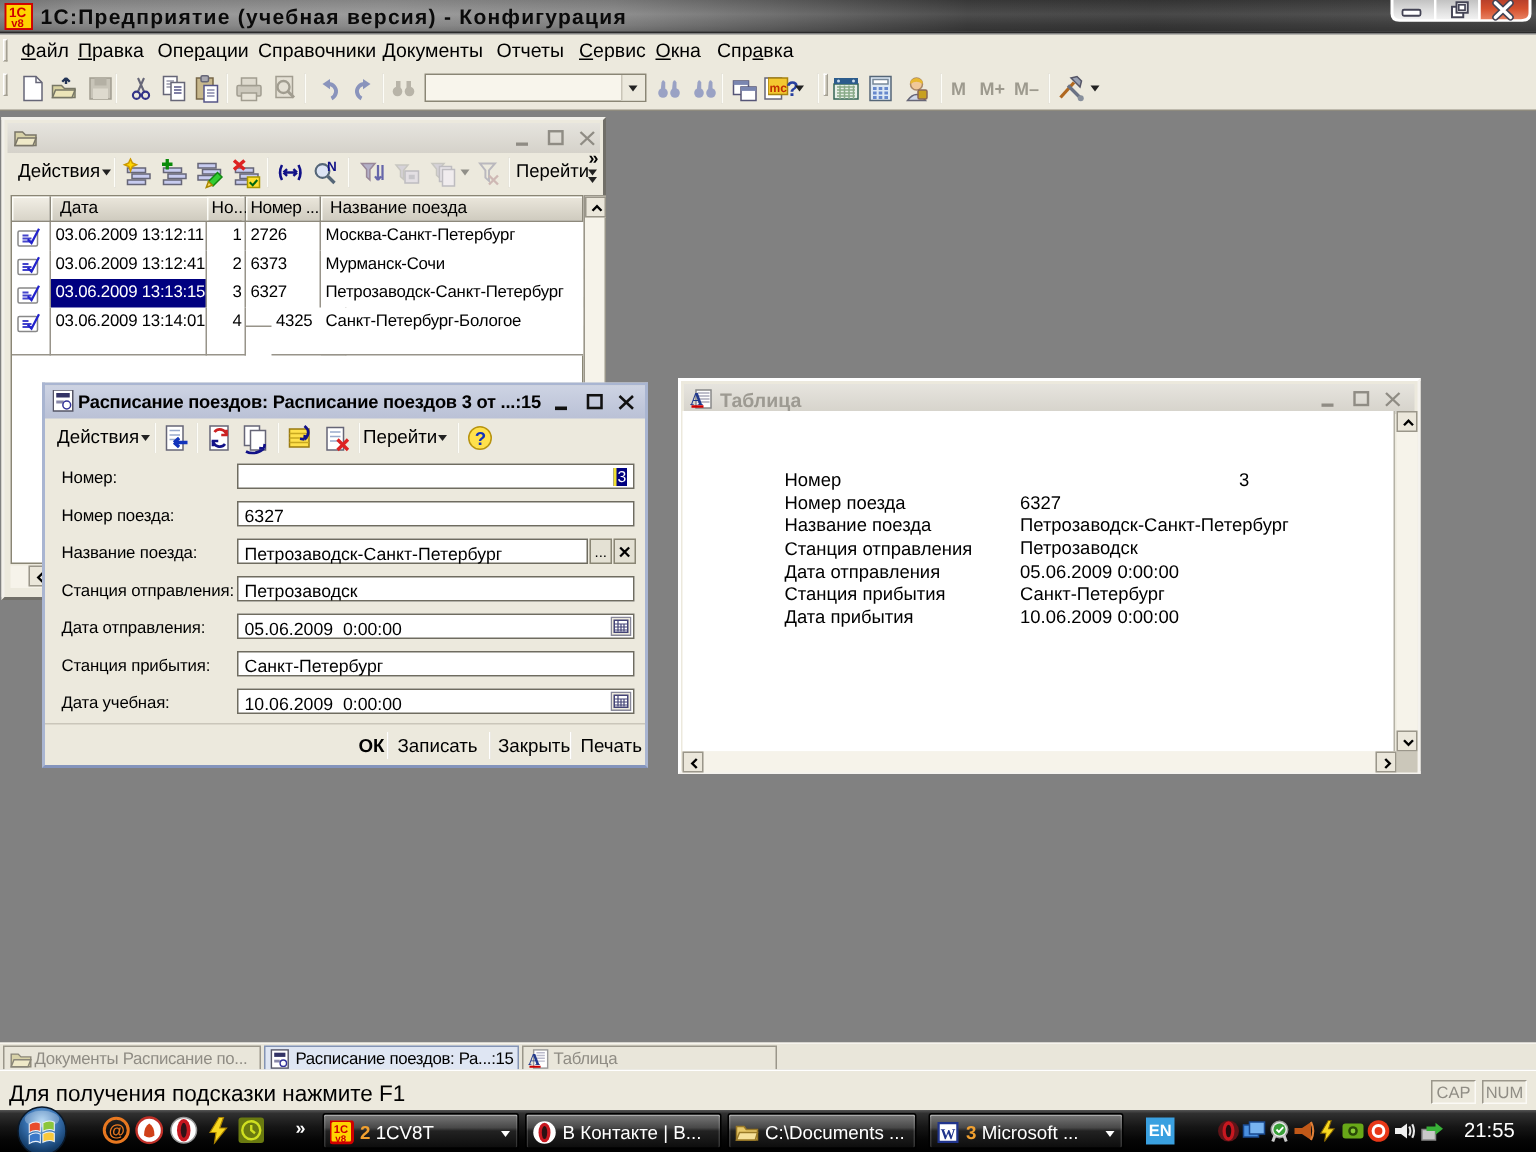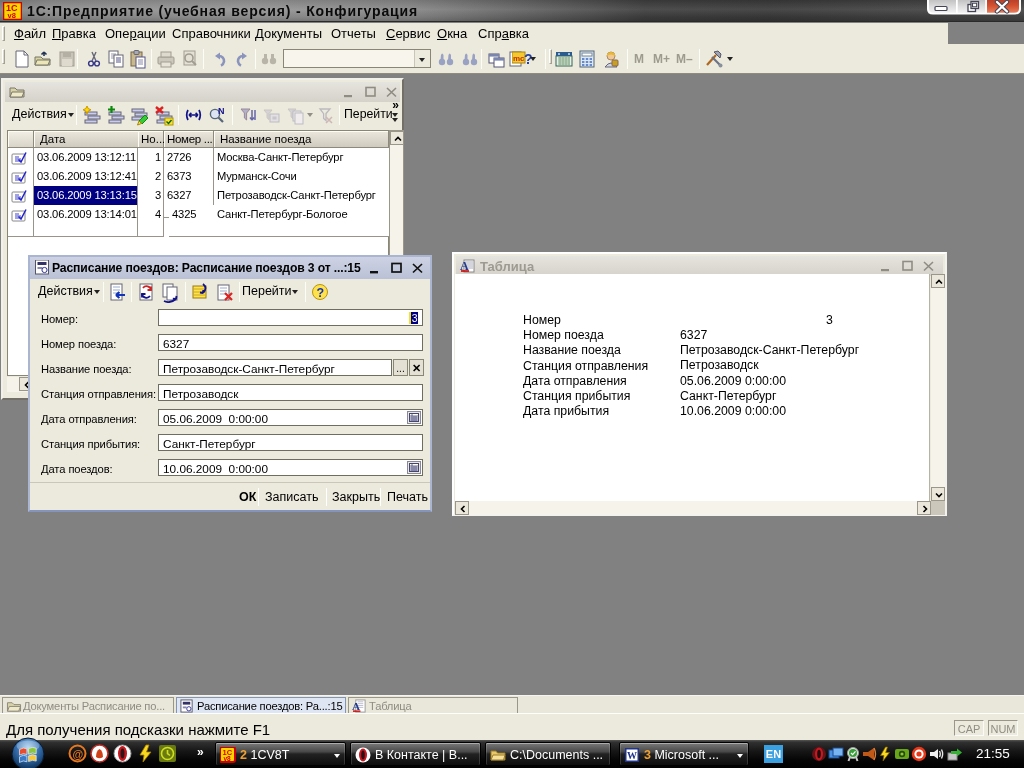--- a/index.html
+++ b/index.html
@@ -11,21 +11,21 @@
 #titlebar { left:0; top:0; width:1024px; height:22px;
   background:linear-gradient(90deg,#7e7e7e 0%,#8e8e8e 5%,#949494 25%,#868686 40%,#565656 55%,#3e3e3e 63%,#393939 75%,#414141 90%,#454545 100%);
   border-bottom:1px solid #2a2a2a;
 }
 #titlebar:after { content:""; position:absolute; left:0; top:0; right:0; height:100%;
   background:linear-gradient(rgba(0,0,0,.10),rgba(255,255,255,.08) 45%,rgba(0,0,0,.06) 80%,rgba(0,0,0,.18)); }
 #titlebar .icon1c { position:absolute; left:3px; top:2px; z-index:2; }
 #titlebar .ttext { position:absolute; left:27px; top:3px; font-weight:bold; font-size:14px; color:#0a0a0a; z-index:2; letter-spacing:0.85px; }
 
 
-#menubar { left:0; top:23px; width:948px; height:21px; background:#ece9dd; color:#000;padding-left:12px; }
+#menubar { left:0; top:23px; width:1024px; height:21px; background:#ece9dd; color:#000;padding-left:12px; }
 .grip { position:absolute; left:2px; top:3px; width:3px; height:15px; border-left:1px solid #fff; border-top:1px solid #fff; border-right:1px solid #a39f92; border-bottom:1px solid #a39f92; background:#dcd8cc; }
 #menubar span.mi { position:absolute; top:3px; font-size:13px; }
 .u { text-decoration:underline; }
 
 
 #toolbar { left:0; top:44px; width:1024px; height:30px; background:#ece9dd; border-bottom:1px solid #8f8b7e; }
 #toolbar .grip { top:5px; }
 .tsep { position:absolute; top:5px; width:1px; height:20px; background:#b9b5a8; border-right:1px solid #fdfdf8; }
 .ti { position:absolute; top:5px; width:20px; height:20px; }
 .ti svg { position:absolute; left:0; top:0; }
@@ -494,21 +494,21 @@
     <div class="dcell" style="left:130px;top:55px;width:26px;text-align:right;">3</div>
     <div class="dcell" style="left:156px;top:55px;width:50px;">6327</div>
     <div class="dcell" style="left:206px;top:55px;width:175px;border-right:none;">Петрозаводск-Санкт-Петербург</div>
     <div class="dcell" style="left:0;top:74px;width:26px;"><svg width="18" height="14" viewBox="0 0 18 14">
           <rect x="1" y="3" width="13" height="10" rx="1" fill="#fff" stroke="#888"></rect>
           <path d="M4 6 h4 M4 8 h6 M4 10 h7" stroke="#44c" stroke-width="1.2"></path>
           <path d="M7.5 8.5 L10 11 L15 1.5" stroke="#22c" stroke-width="1.5" fill="none"></path>
         </svg></div>
     <div class="dcell" style="left:26px;top:74px;width:104px;">03.06.2009 13:14:01</div>
     <div class="dcell" style="left:130px;top:74px;width:26px;text-align:right;">4</div>
-    <div class="dcell" style="left:161px;top:74px;width:50px;">4325</div>
+    <div class="dcell" style="left:173px;top:74px;width:50px;">4325</div>
     <div class="dcell" style="left:206px;top:74px;width:175px;border-right:none;">Санкт-Петербург-Бологое</div>
   </div>
   <div id="w1vs">
     <div class="sbtn" style="left:0px;top:0px;">
         <svg width="14" height="14">
           <path d="M4 8.5 L7 5.5 L10 8.5" stroke="#000" stroke-width="1.6" fill="none"></path>
         </svg>
       </div>
   </div>
   <div id="w1hs">
@@ -655,21 +655,21 @@
   <div class="frow" style="top:131px;">Станция отправления:</div>
     <div class="ffield" style="left:128px;top:127px;width:265px;">Петрозаводск</div>
   <div class="frow" style="top:156px;">Дата отправления:</div>
     <div class="ffield" style="left:128px;top:152px;width:265px;">05.06.2009&nbsp; 0:00:00<svg style="position:absolute;right:1px;top:1px;" width="14" height="13">
         <rect x="0.5" y="0.5" width="13" height="12" fill="#ece9dd" stroke="#889"></rect>
         <rect x="2.5" y="2.5" width="9" height="8" fill="#fff" stroke="#447"></rect>
         <path d="M3 5 h8 M5 3 v7 M7 5 v5 M9 5 v5 M3 7 h8 M3 9 h8" stroke="#447" stroke-width="0.8"></path>
       </svg></div>
   <div class="frow" style="top:181px;">Станция прибытия:</div>
     <div class="ffield" style="left:128px;top:177px;width:265px;">Санкт-Петербург</div>
-  <div class="frow" style="top:206px;">Дата поездов:</div>
+  <div class="frow" style="top:206px;">Дата учебная:</div>
     <div class="ffield" style="left:128px;top:202px;width:265px;">10.06.2009&nbsp; 0:00:00<svg style="position:absolute;right:1px;top:1px;" width="14" height="13">
         <rect x="0.5" y="0.5" width="13" height="12" fill="#ece9dd" stroke="#889"></rect>
         <rect x="2.5" y="2.5" width="9" height="8" fill="#fff" stroke="#447"></rect>
         <path d="M3 5 h8 M5 3 v7 M7 5 v5 M9 5 v5 M3 7 h8 M3 9 h8" stroke="#447" stroke-width="0.8"></path>
       </svg></div>
   <div id="w2btns">
     <span style="left:209px;font-weight:bold;">ОК</span>
       <div class="vs" style="left:228px;"></div>
     <span style="left:235px;">Записать</span>
       <div class="vs" style="left:296px;"></div>

